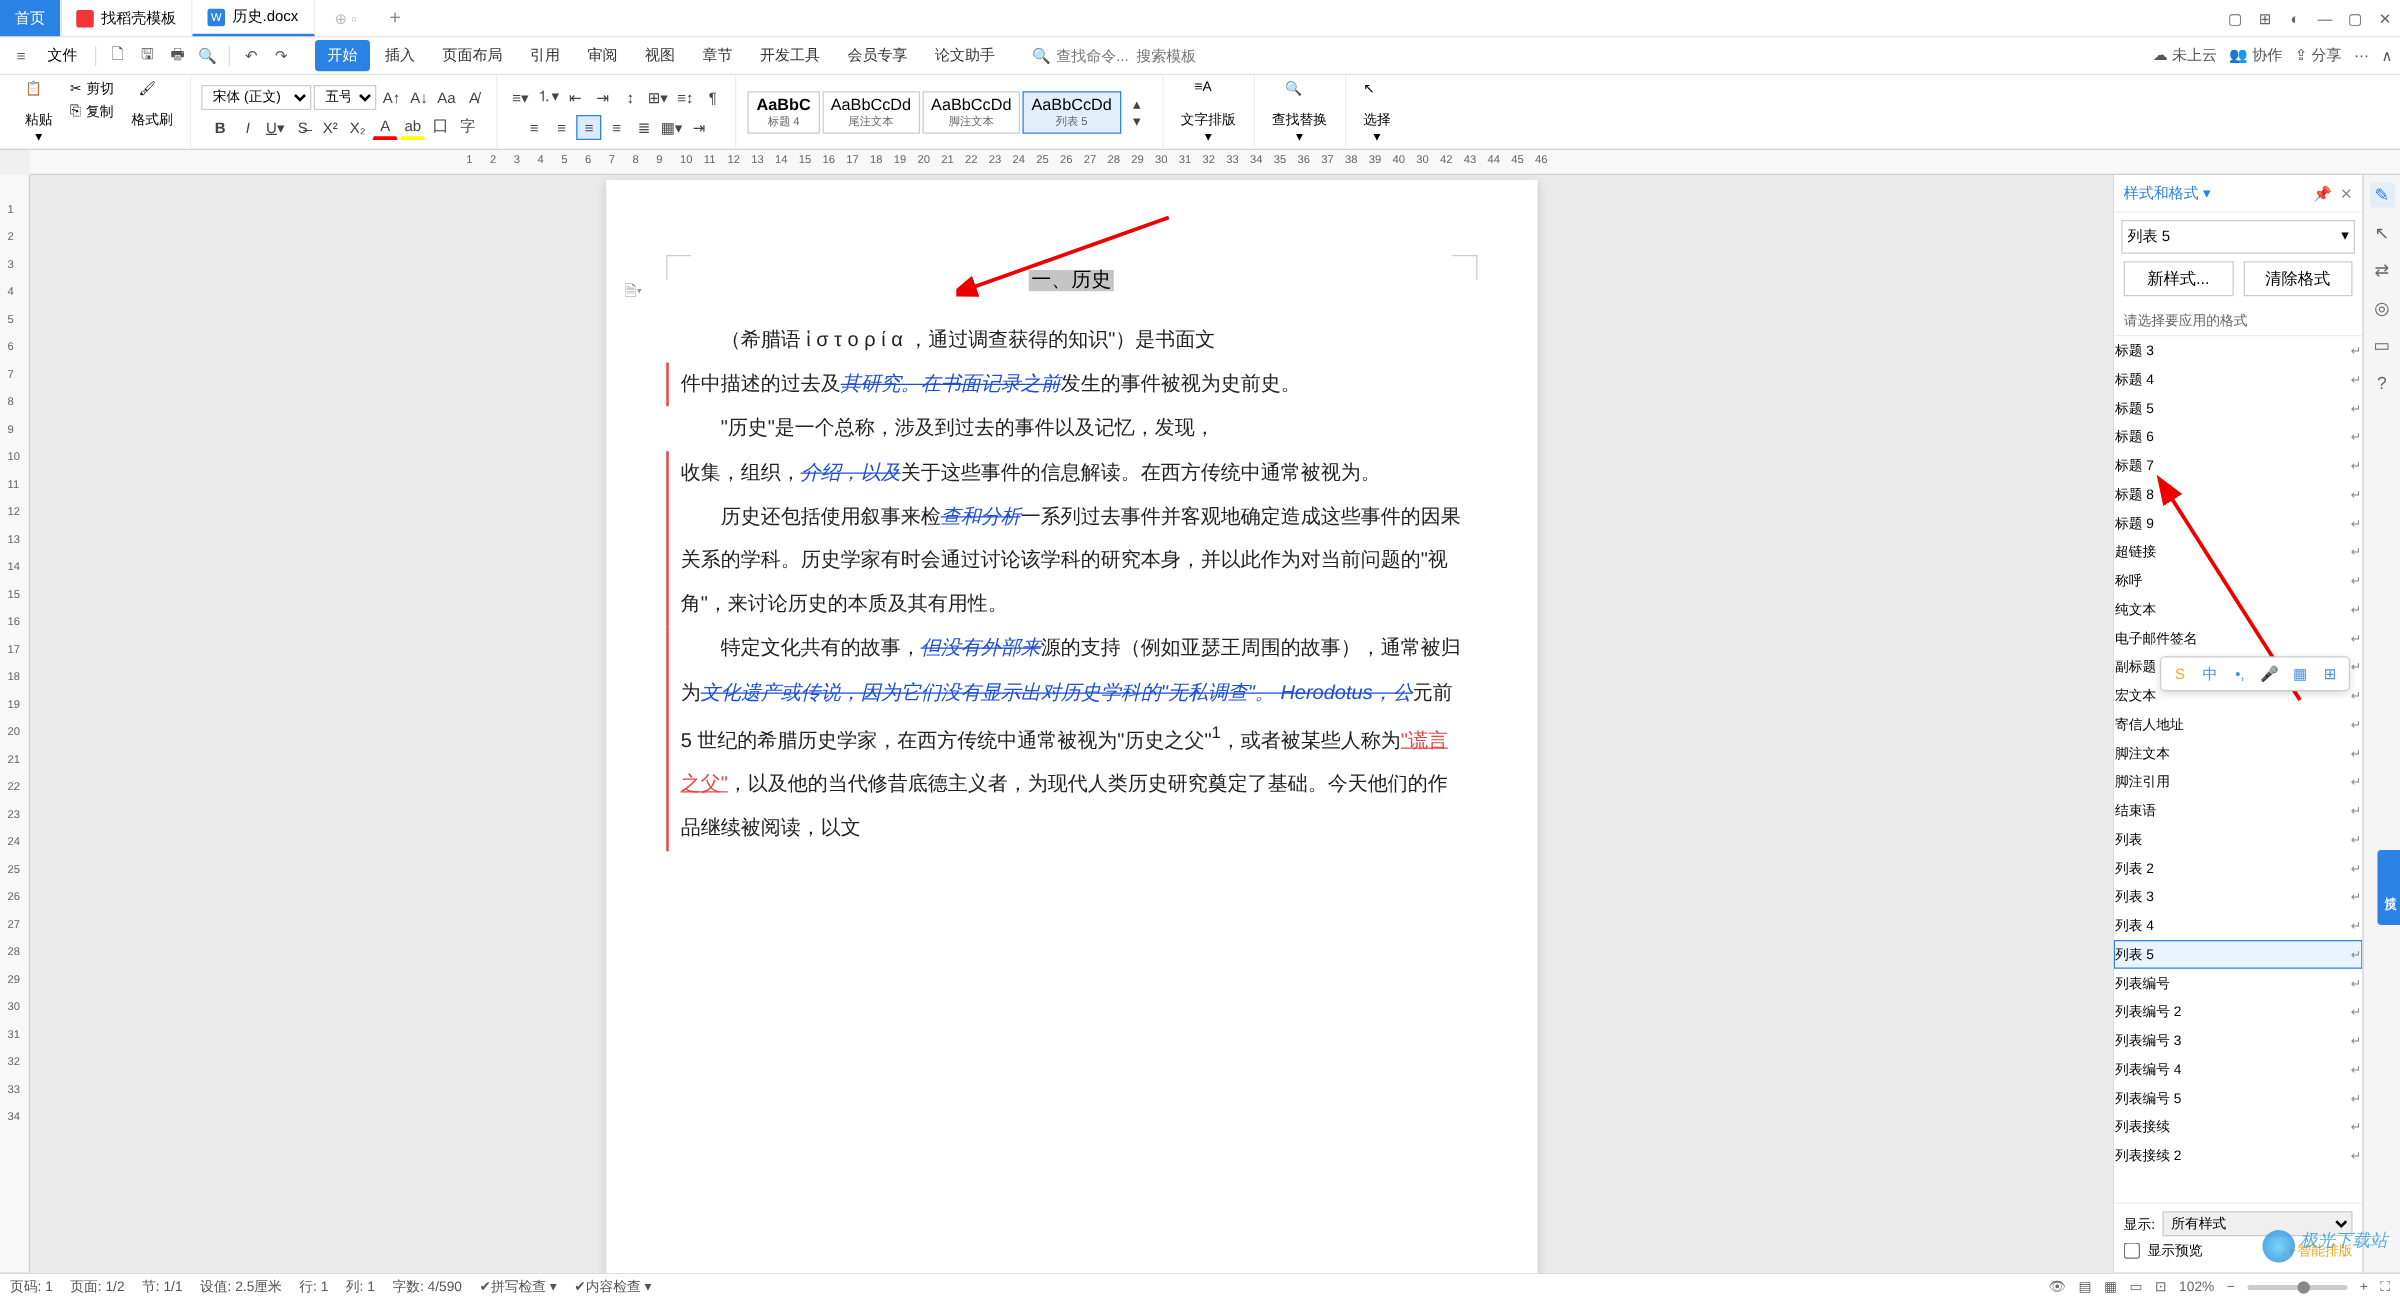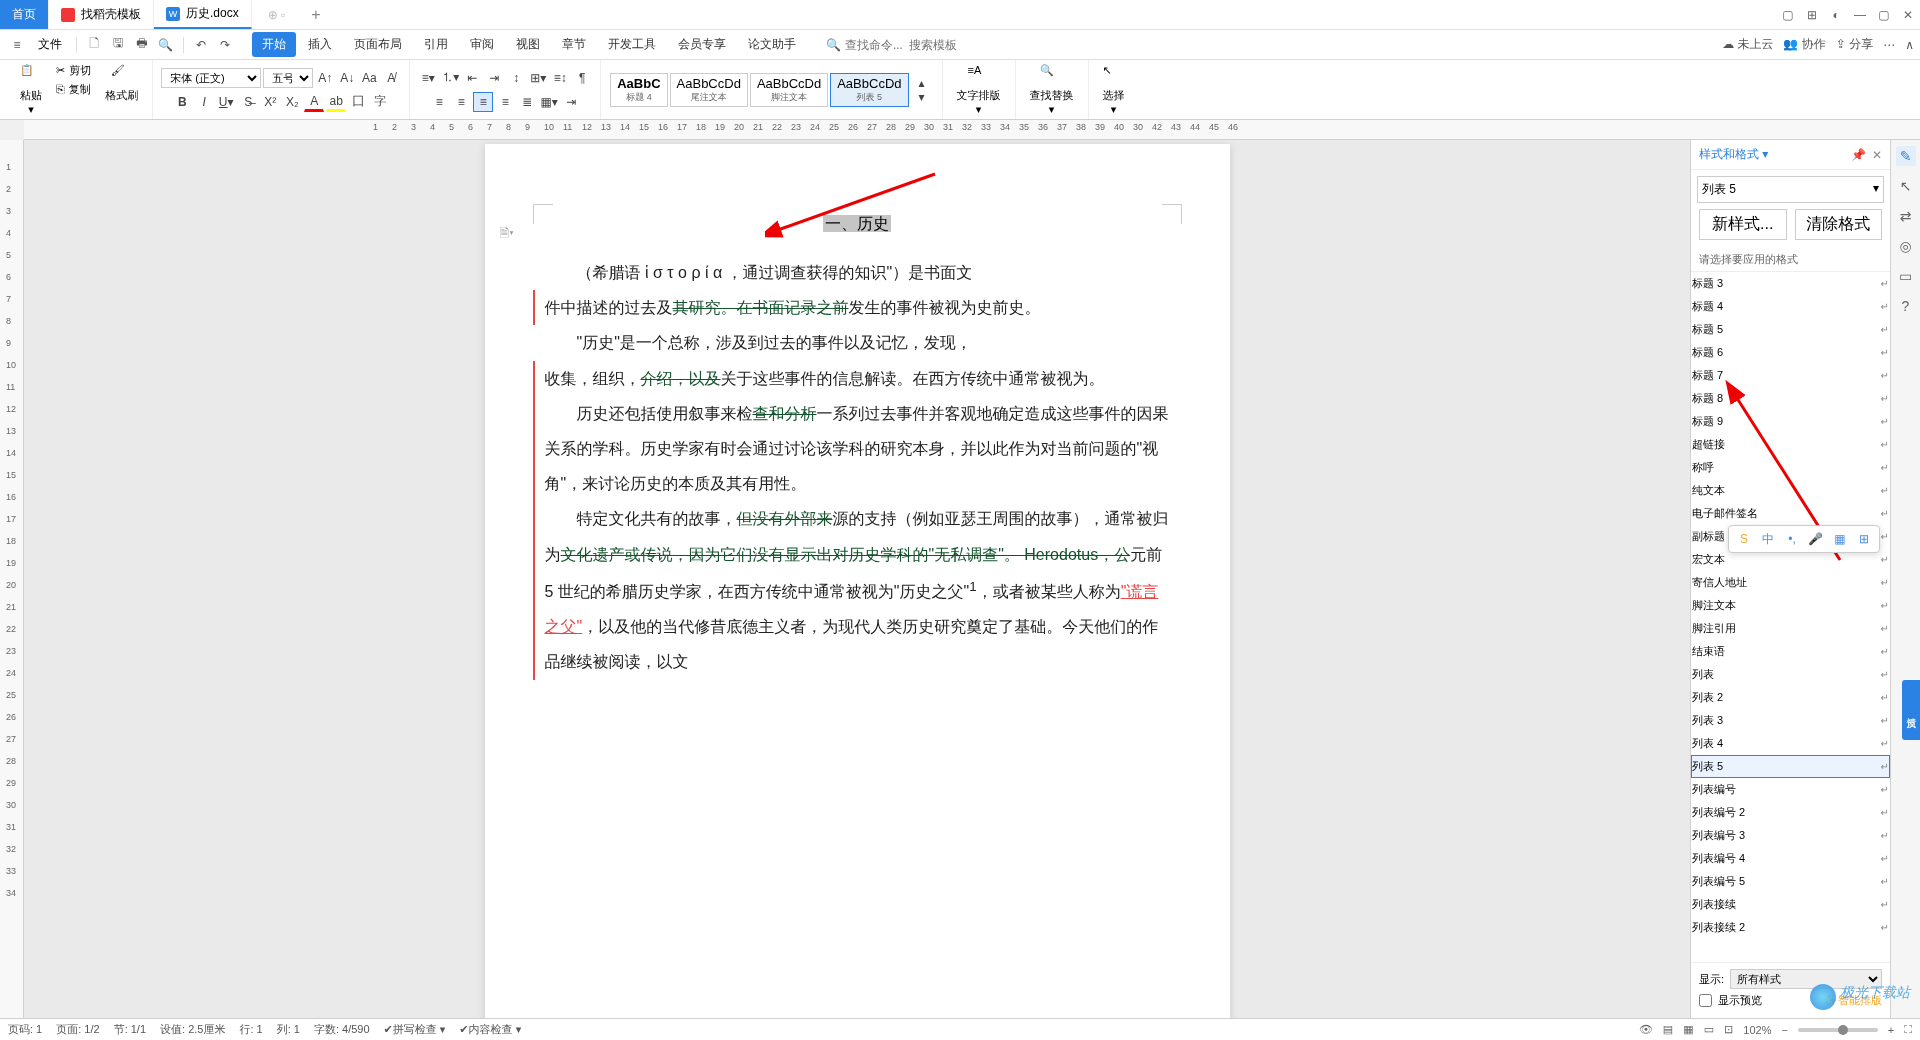--- a/index.html
+++ b/index.html
@@ -33,21 +33,21 @@
 
 
 .ribbon { height: 60px; background: #fff; display: flex; align-items: center; padding: 0 6px; border-bottom: 1px solid #d0d0d0; }
 .rgroup { display: flex; flex-direction: column; align-items: center; justify-content: center; height: 100%; padding: 0 8px; border-right: 1px solid #eee; }
 .rgroup.row2 { flex-direction: column; }
 .rbtn-big { display: flex; flex-direction: column; align-items: center; font-size: 11px; cursor: pointer; padding: 2px 6px; }
 .rbtn-big-icon { width: 22px; height: 22px; display: block; margin-bottom: 2px; }
 .rbtn-small { display: flex; align-items: center; font-size: 11px; cursor: pointer; padding: 1px 4px; gap: 4px; }
 .rrow { display: flex; align-items: center; gap: 2px; }
 .font-select { border: 1px solid #ccc; font-size: 11px; padding: 2px 4px; background: #fff; }
-.font-select.name { width: 100px; }
+.font-select.name { width: 88px; }
 .font-select.size { width: 50px; }
 .ficon { width: 20px; height: 20px; display: flex; align-items: center; justify-content: center; font-size: 12px; cursor: pointer; color: #444; border: 1px solid transparent; }
 .ficon.active { background: #dbeafe; border-color: #2a82e4; }
 .style-preview { border: 1px solid #ccc; padding: 2px 6px; font-size: 11px; text-align: center; cursor: pointer; margin: 0 1px; min-width: 44px; }
 .style-preview .title { font-size: 13px; }
 .style-preview .sub { font-size: 9px; color: #666; }
 .style-preview.selected { background: #e3eefb; border-color: #2a82e4; }
 
 
 .ruler-h { height: 20px; background: #f8f8f8; border-bottom: 1px solid #d0d0d0; margin-left: 24px; position: relative; font-size: 9px; color: #666; }
@@ -59,33 +59,33 @@
 .ruler-v span { position: absolute; left: 6px; }
 .doc-area { flex: 1; background: #eaeaea; overflow: auto; position: relative; display: flex; justify-content: center; }
 .page { width: 745px; min-height: 1000px; background: #fff; margin-top: 4px; box-shadow: 0 2px 8px rgba(0,0,0,0.15); padding: 70px 60px; position: relative; }
 .page-corner { position: absolute; width: 20px; height: 20px; border: 1px solid #ccc; }
 .page-corner.tl { top: 60px; left: 48px; border-right: none; border-bottom: none; }
 .page-corner.tr { top: 60px; right: 48px; border-left: none; border-bottom: none; }
 .doc-title { text-align: center; font-size: 16px; margin-bottom: 20px; }
 .doc-title .hl { background: #c5c5c5; padding: 0 2px; }
 .doc-body p { font-size: 16px; line-height: 2.2; text-indent: 2em; font-family: "SimSun", serif; color: #222; }
 .revmark { border-left: 2px solid #e94545; margin-left: -12px; padding-left: 10px; }
-.strike { color: #14532d; text-decoration: line-through; }
+.strike { color: #1d4ed8; text-decoration: line-through; font-style: italic; }
 .redtext { color: #e94545; }
 .arrow1 { position: absolute; top: 25px; left: 280px; width: 180px; height: 70px; }
 .page-icon { position: absolute; left: 15px; top: 80px; width: 16px; height: 16px; color: #999; font-size: 12px; }
 
 
 .style-panel { width: 200px; background: #fff; border-left: 1px solid #d0d0d0; display: flex; flex-direction: column; font-size: 12px; }
 .style-header { padding: 6px 8px; border-bottom: 1px solid #eee; display: flex; justify-content: space-between; align-items: center; color: #2a82e4; font-size: 12px; gap: 14px;}
 .style-close { display: flex; gap: 6px; color: #888; }
 .style-close span { cursor: pointer; }
 .style-sel { margin: 6px; padding: 4px; border: 1px solid #ccc; display: flex; justify-content: space-between; cursor: pointer; }
 .style-btns { display: flex; gap: 8px; padding: 0 8px 8px; }
-.style-btns button { flex: 1; padding: 4px; font-size: 16px; border: 1px solid #ccc; background: #fff; cursor: pointer; }
+.style-btns button { flex: 1; padding: 4px; font-size: 13px; border: 1px solid #ccc; background: #fff; cursor: pointer; }
 .style-label { padding: 4px 8px; color: #666; font-size: 11px; }
 .style-list { flex: 1; overflow-y: auto; border-top: 1px solid #eee; }
 .style-item { padding: 3px 0; display: flex; justify-content: space-between; align-items: center; cursor: pointer; font-size: 11px; border: 1px solid transparent; }
 .style-item.selected { border: 1px solid #2a82e4; background: #eaf3ff; }
 .style-item .ret { color: #888; font-size: 10px; }
 .style-footer { border-top: 1px solid #eee; padding: 6px 8px; font-size: 11px; }
 .style-footer .srow { display: flex; align-items: center; gap: 6px; margin-bottom: 4px; }
 .style-footer select { flex: 1; border: 1px solid #ccc; padding: 2px; font-size: 11px; }
 .sidetools { width: 30px; background: #f5f5f5; border-left: 1px solid #d0d0d0; display: flex; flex-direction: column; align-items: center; padding-top: 6px; gap: 10px; }
 .sidetools .sbtn { width: 20px; height: 20px; display: flex; align-items: center; justify-content: center; color: #666; cursor: pointer; font-size: 14px; }

